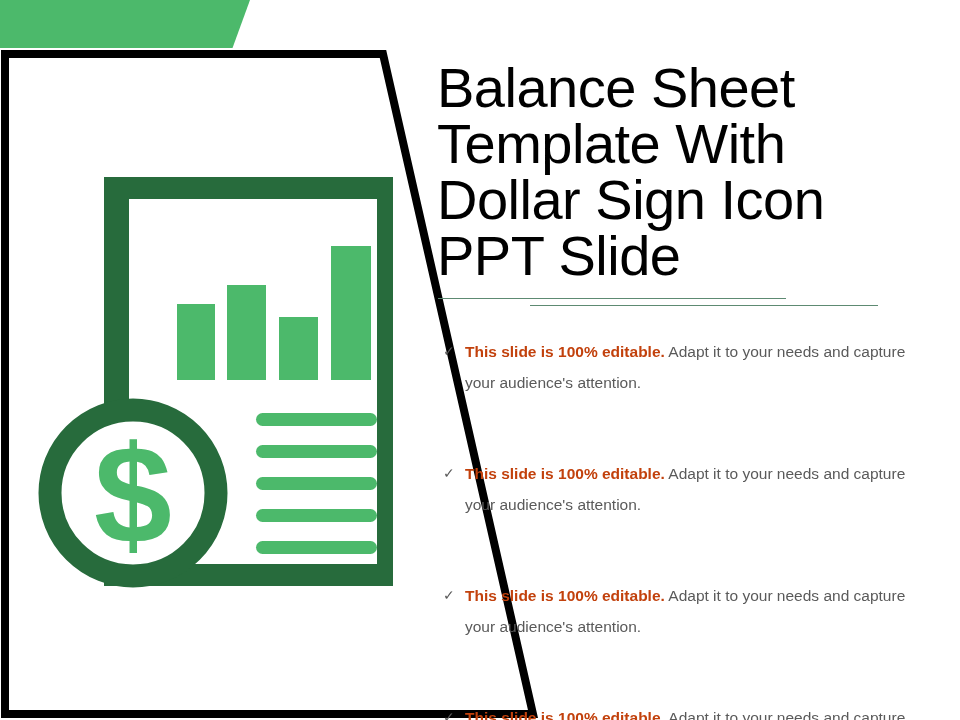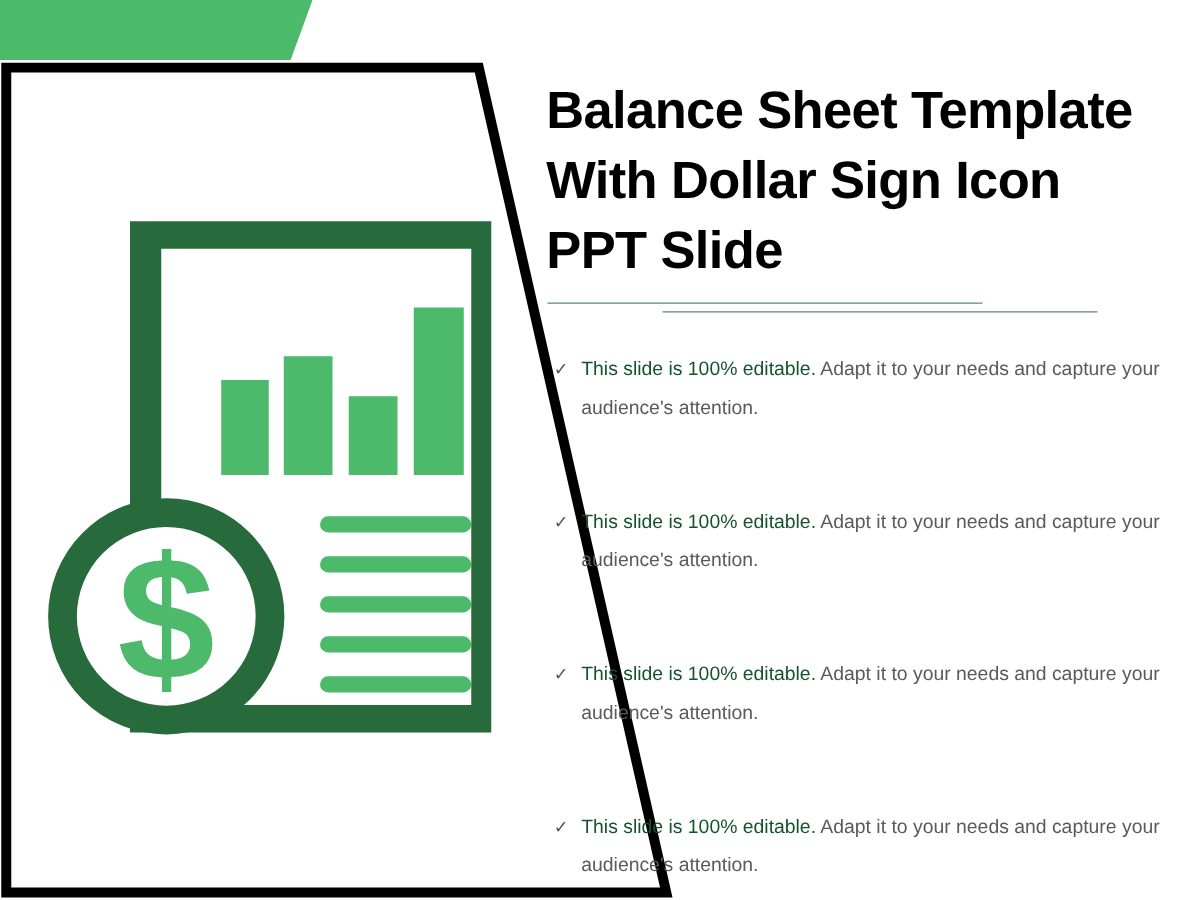--- a/index.html
+++ b/index.html
@@ -104,23 +104,23 @@
   .coin svg { display: block; }
 
   
   .content {
     position: absolute;
     left: 437px;
     top: 60px;
     width: 500px;
   }
   .slide-title {
-    font-size: 42px;
+    font-size: 56px;
     line-height: 56px;
-    font-weight: bold;
+    font-weight: normal;
     color: #000000;
     letter-spacing: -0.5px;
     margin: 0;
     width: 490px;
   }
   .divider-group {
     position: relative;
     height: 20px;
     margin-top: 10px;
   }
@@ -146,22 +146,22 @@
   .bullet:last-child { margin-bottom: 0; }
   .check-icon {
     position: absolute;
     left: 6px;
     top: 0;
     font-size: 14px;
     line-height: 31px;
     color: #5a5a5a;
   }
   .bullet-strong {
-    font-weight: normal;
-    color: #14532d;
+    font-weight: bold;
+    color: #c2410c;
   }
 </style>
 </head>
 <body>
 
 <div id="slide">
 
   <div class="header-accent"></div>
 
   <div class="outline-shape">

